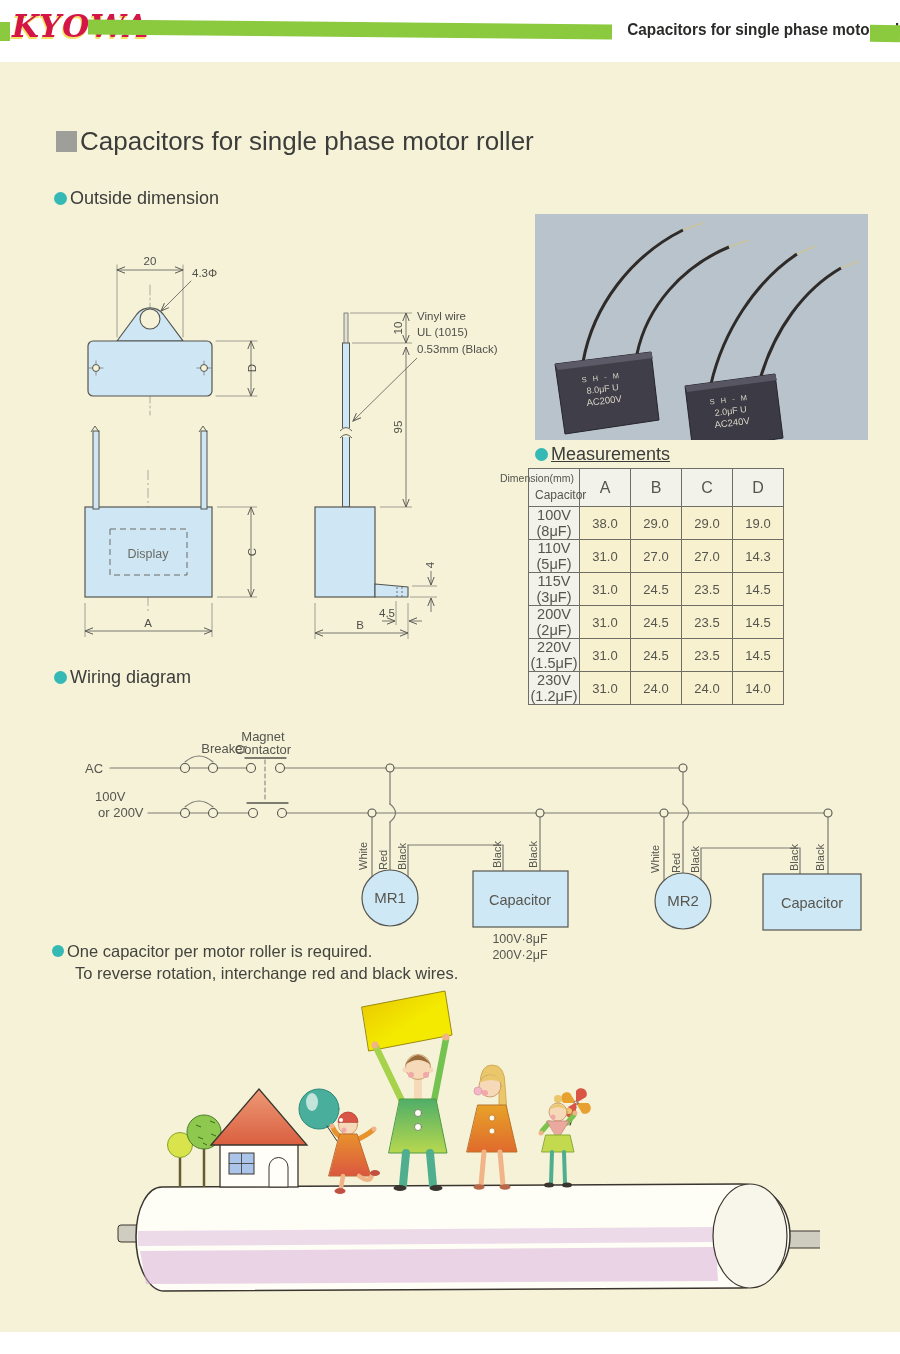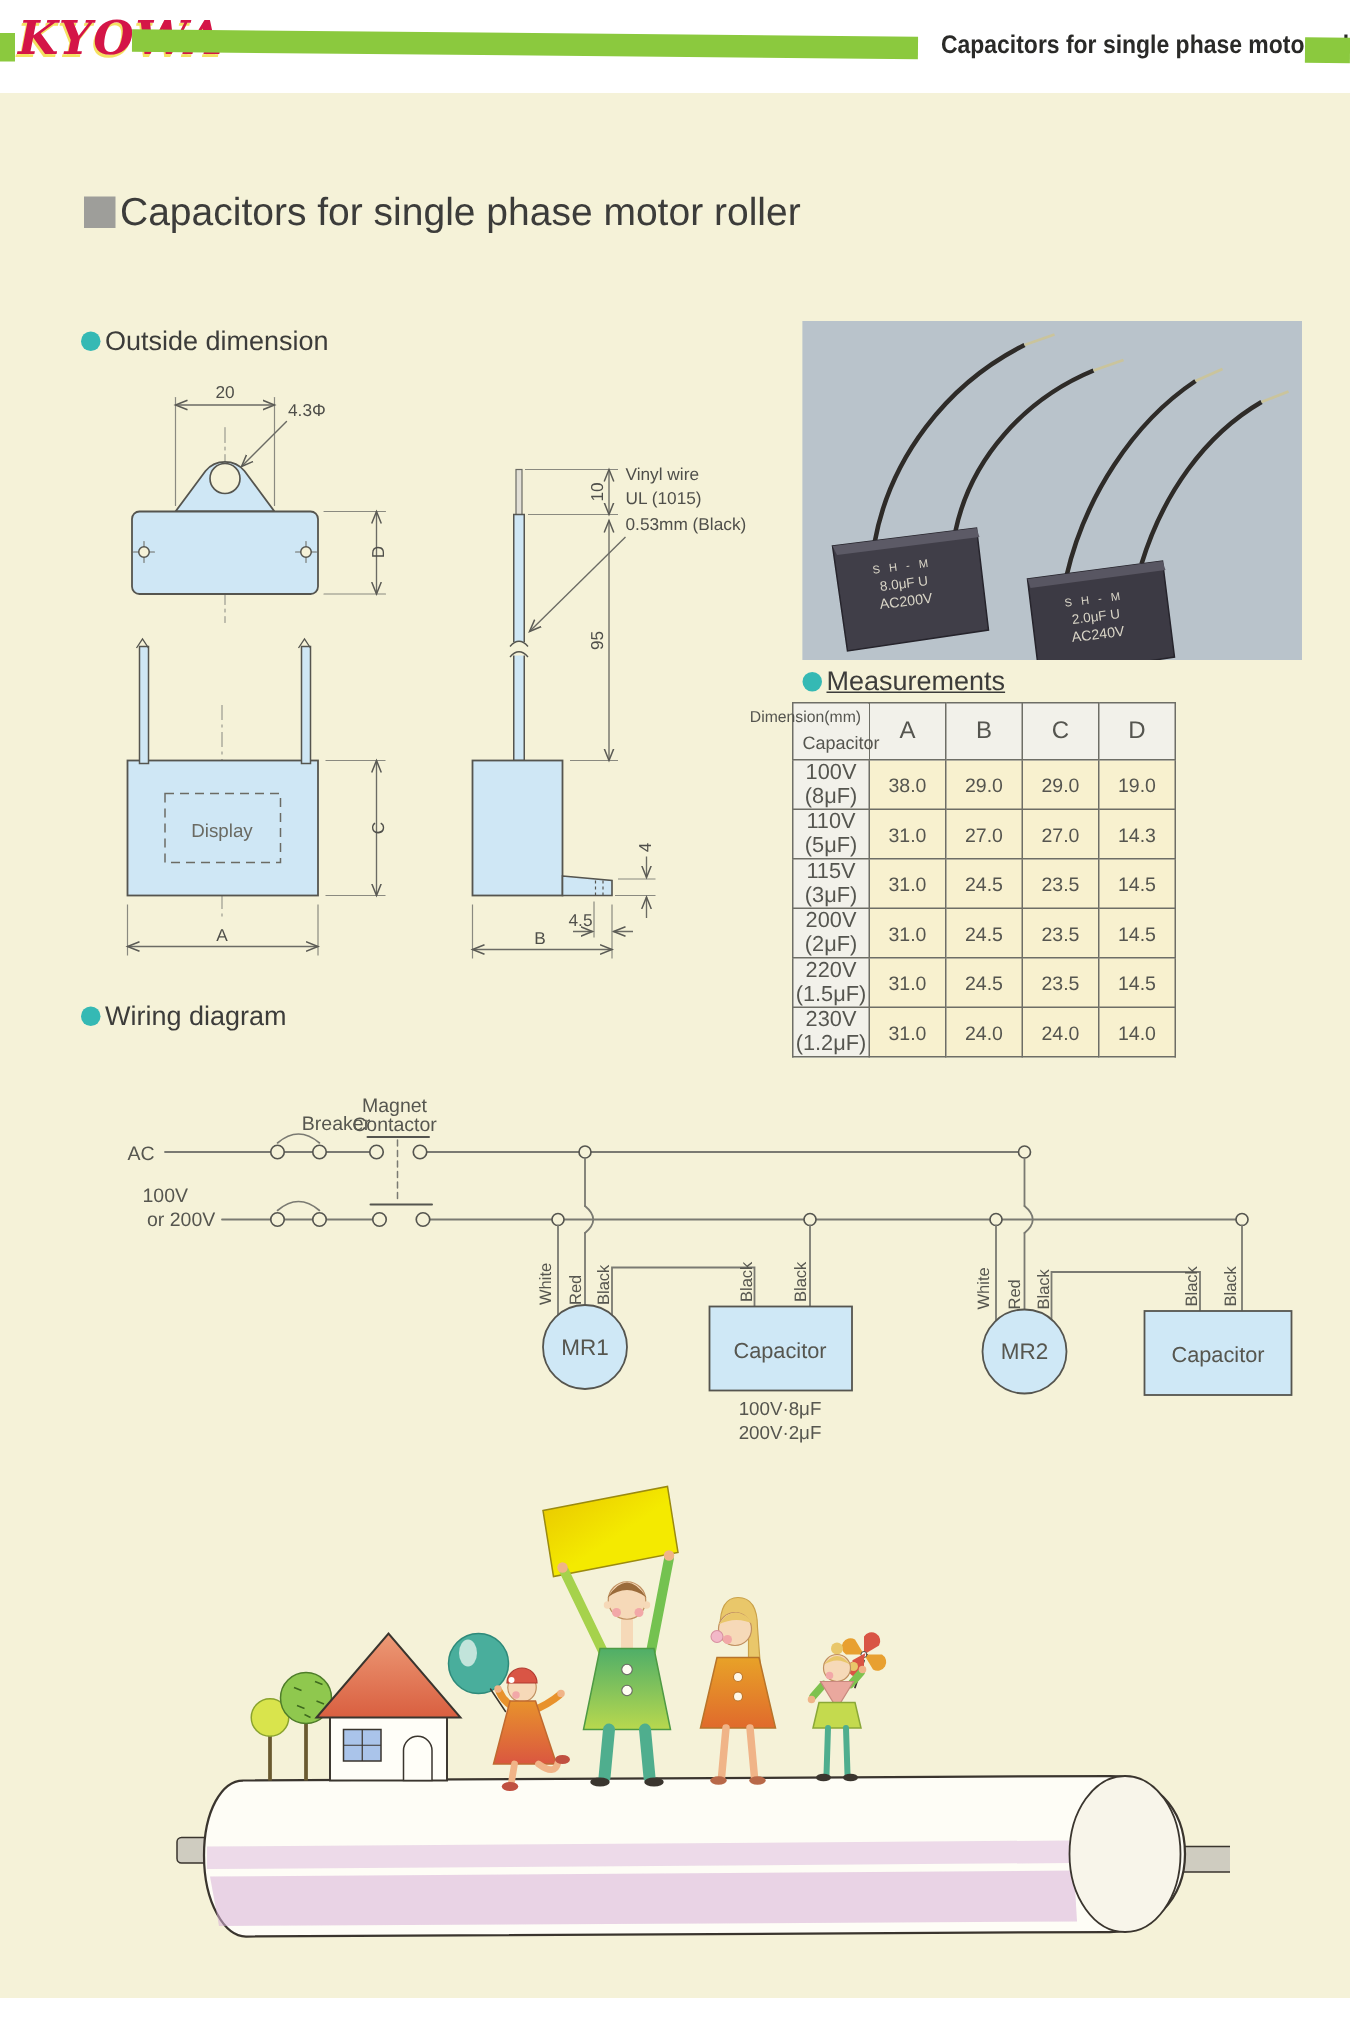--- a/index.html
+++ b/index.html
@@ -59,21 +59,21 @@
   </div>
   <div class="abs green-chip-right"></div>
 
   <div class="abs sheet"></div>
 
   <div class="abs main-title">
     <span class="gray-square"></span>
     <span>Capacitors for single phase motor roller</span>
   </div>
 
-  <div class="abs sec-head" style="left:54px;top:188px;margin-top:29px;">
+  <div class="abs sec-head" style="left:54px;top:188px;">
     <span class="teal-dot"></span>
     <span>Outside dimension</span>
   </div>
 
   <svg class="abs" style="left:60px;top:215px;" width="460" height="450" viewBox="0 0 460 450">
     <defs>
       <marker id="ar1" markerWidth="10" markerHeight="10" refX="8" refY="4" orient="auto-start-reverse" markerUnits="userSpaceOnUse">
         <path d="M0,0.8 L8,4 L0,7.2" fill="none" stroke="#5b5b55" stroke-width="1"></path>
       </marker>
     </defs>
@@ -339,20 +339,27 @@
     <text class="rottxt" transform="rotate(-90 748 143)" x="748" y="143">Black</text>
     <text class="rottxt" transform="rotate(-90 774 143)" x="774" y="143">Black</text>
     <text x="340" y="175" text-anchor="middle" font-size="15" fill="#56564f">MR1</text>
     <text x="633" y="178" text-anchor="middle" font-size="15" fill="#56564f">MR2</text>
     <text x="470" y="177" text-anchor="middle" font-size="14.5" fill="#56564f">Capacitor</text>
     <text x="762" y="180" text-anchor="middle" font-size="14.5" fill="#56564f">Capacitor</text>
     <text x="470" y="215" text-anchor="middle" font-size="12.5" fill="#56564f">100V·8μF</text>
     <text x="470" y="231" text-anchor="middle" font-size="12.5" fill="#56564f">200V·2μF</text>
   </svg>
 
+  <div class="abs note-block">
+    <div class="b">
+      <span class="teal-dot"></span>
+      <span>One capacitor per motor roller is required.</span>
+    </div>
+    <div class="note-l2">To reverse rotation, interchange red and black wires.</div>
+  </div>
 
   <svg class="abs" style="left:100px;top:985px;" width="720" height="345" viewBox="0 0 720 345">
     <defs>
       <linearGradient id="gGr" x1="0" y1="0" x2="0" y2="1">
         <stop offset="0" stop-color="#4fae68"></stop>
           <stop offset="1" stop-color="#b8d84e"></stop>
       </linearGradient>
       <linearGradient id="gOr" x1="0" y1="0" x2="0" y2="1">
         <stop offset="0" stop-color="#e8a228"></stop>
           <stop offset="1" stop-color="#e06a2c"></stop>

